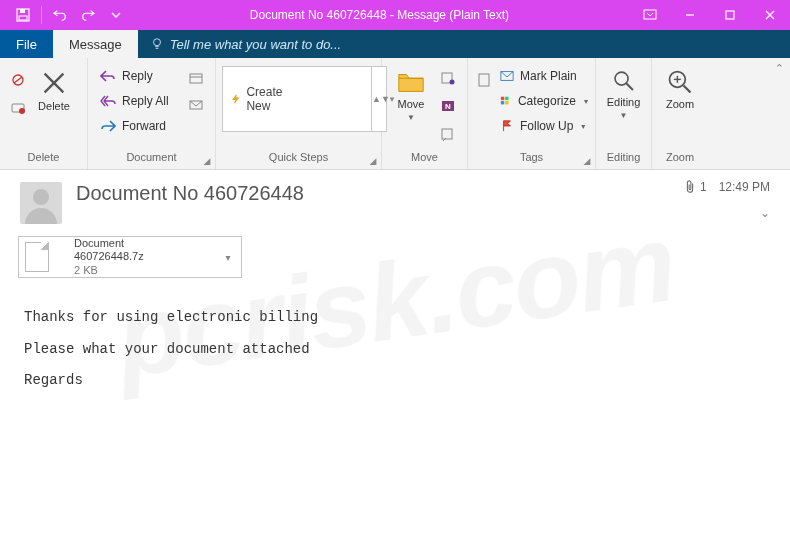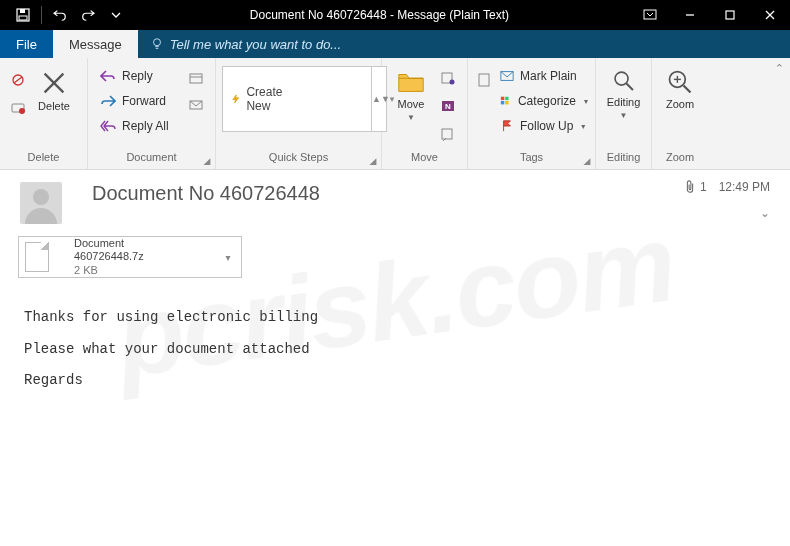--- a/index.html
+++ b/index.html
@@ -1,19 +1,19 @@
 <!DOCTYPE html>
 <html><head>
 <meta charset="utf-8">
 <style>
 * { margin: 0; padding: 0; box-sizing: border-box; font-family: "Segoe UI", Tahoma, sans-serif; }
 body { width: 790px; height: 546px; background: #fff; overflow: hidden; font-size: 12px; }
 
 
-.titlebar { height: 30px; background: #000000; display: flex; align-items: center; color: #fff; justify-content: flex-end; }
+.titlebar { height: 30px; background: #d946ef; display: flex; align-items: center; color: #fff; justify-content: flex-end; }
 .titlebar .qat { display: flex; align-items: center; gap: 2px; padding-left: 10px; }
 .titlebar .qat .icon-btn { width: 26px; height: 26px; display: flex; align-items: center; justify-content: center; cursor: pointer; }
 .titlebar .qat .sep { width: 1px; height: 18px; background: rgba(255,255,255,.3); margin: 0 3px; }
 .titlebar .title { flex: 1; text-align: center; font-size: 12px; }
 .titlebar .win { display: flex; }
 .titlebar .win .wbtn { width: 40px; height: 30px; display: flex; align-items: center; justify-content: center; cursor: pointer; }
 
 
 .tabrow { height: 28px; background: #0c4a6e; display: flex; align-items: stretch; color: #fff; }
 .tabrow .tab { padding: 0 16px; display: flex; align-items: center; font-size: 13px; cursor: pointer; }
@@ -30,21 +30,21 @@
 .bigbtn { width: 48px; display: flex; flex-direction: column; align-items: center; justify-content: flex-start; padding-top: 6px; cursor: pointer; gap: 2px; }
 .bigbtn .cap { font-size: 11px; color: #333; text-align: center; line-height: 1.1; }
 .smlist { display: flex; flex-direction: column; gap: 1px; padding-top: 2px; }
 .smbtn { height: 24px; display: flex; align-items: center; gap: 6px; padding: 0 6px; font-size: 12px; color: #333; cursor: pointer; white-space: nowrap; }
 .qsgallery { width: 150px; height: 66px; border: 1px solid #c8c8c8; background: #fff; margin-top: 4px; display: flex; flex-direction: row; }
 .qsgallery .row { flex: 1; display: flex; align-items: center; gap: 6px; padding: 0 8px; font-size: 12px; color: #444; }
 .qsgallery-wrap { display: flex; }
 .gsbtn { flex: 1; display: flex; align-items: center; justify-content: center; color: #888; font-size: 9px; cursor: pointer; }
 
 
-.header { padding: 12px 20px 8px 20px; display: flex; align-items: flex-start; gap: 30px; position: relative; }
+.header { padding: 12px 20px 8px 20px; display: flex; align-items: flex-start; gap: 14px; position: relative; }
 .avatar { width: 42px; height: 42px; background: #d9d9d9; border-radius: 2px; display: flex; align-items: center; justify-content: center; overflow: hidden; }
 .subject { font-size: 20px; color: #555; font-weight: 400; }
 .hmeta { position: absolute; right: 20px; top: 10px; display: flex; align-items: center; gap: 12px; font-size: 12px; color: #666; }
 .hmeta .att { display: flex; align-items: center; gap: 4px; }
 .expand { position: absolute; right: 20px; top: 36px; color: #888; font-size: 12px; cursor: pointer; }
 
 
 .attbar { padding: 4px 18px 10px; }
 .attitem { width: 224px; height: 42px; border: 1px solid #c5c5c5; display: flex; align-items: center; padding: 4px 6px; gap: 25px; cursor: pointer; }
 .attitem .fileicon { width: 24px; height: 30px; border: 1px solid #bbb; position: relative; background: #fff; }
@@ -163,29 +163,29 @@
     <div class="body">
       <div class="smlist" style="width:90px">
         <div class="smbtn">
           <svg width="16" height="14" viewBox="0 0 16 14">
               <path d="M6 2 L1 7 L6 12 M1 7 H11 A3 3 0 0 1 14 10" fill="none" stroke="#8a3ca6" stroke-width="1.6"></path>
             </svg>
           <span>Reply</span>
         </div>
         <div class="smbtn">
           <svg width="16" height="14" viewBox="0 0 16 14">
+              <path d="M5 2 L1 7 L5 12 M8 2 L4 7 L8 12 M4 7 H12 A3 3 0 0 1 15 10" fill="none" stroke="#8a3ca6" stroke-width="1.4"></path>
+            </svg>
+          <span>Reply All</span>
+        </div>
+        <div class="smbtn">
+          <svg width="16" height="14" viewBox="0 0 16 14">
               <path d="M10 2 L15 7 L10 12 M15 7 H5 A3 3 0 0 0 2 10" fill="none" stroke="#2a7ab8" stroke-width="1.6"></path>
             </svg>
           <span>Forward</span>
-        </div>
-        <div class="smbtn">
-          <svg width="16" height="14" viewBox="0 0 16 14">
-              <path d="M5 2 L1 7 L5 12 M8 2 L4 7 L8 12 M4 7 H12 A3 3 0 0 1 15 10" fill="none" stroke="#8a3ca6" stroke-width="1.4"></path>
-            </svg>
-          <span>Reply All</span>
         </div>
       </div>
       <div style="width:26px;display:flex;flex-direction:column;align-items:center;gap:4px;padding-top:4px">
         <div class="smbtn" style="padding:0;width:22px;justify-content:center">
             <svg width="16" height="14" viewBox="0 0 16 14">
               <rect x="2" y="3" width="12" height="9" fill="none" stroke="#888"></rect>
               <line x1="2" y1="6" x2="14" y2="6" stroke="#888"></line>
             </svg>
           </div>
         <div class="smbtn" style="padding:0;width:22px;justify-content:center">

